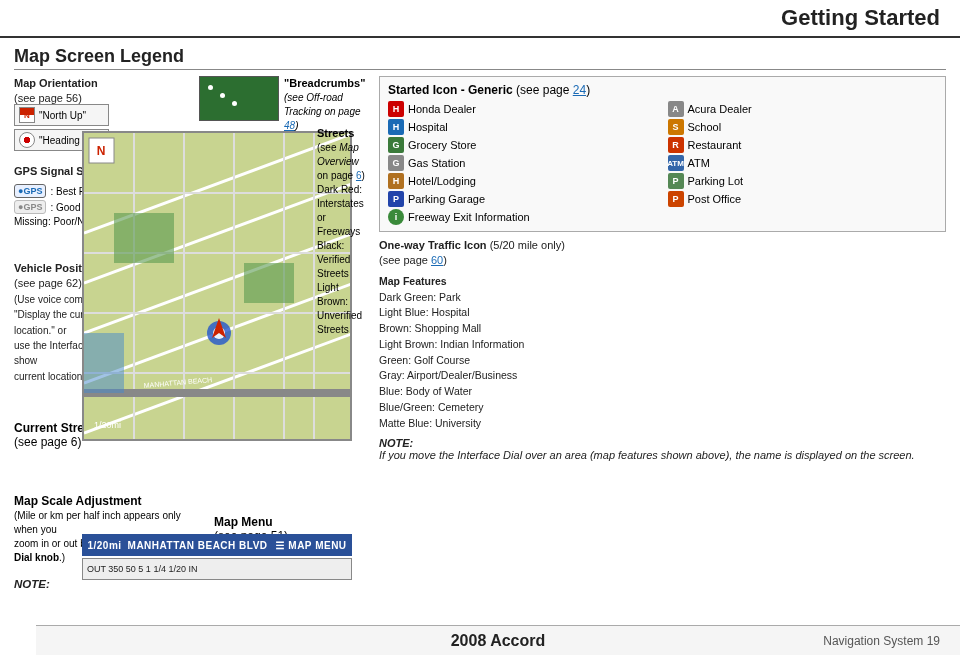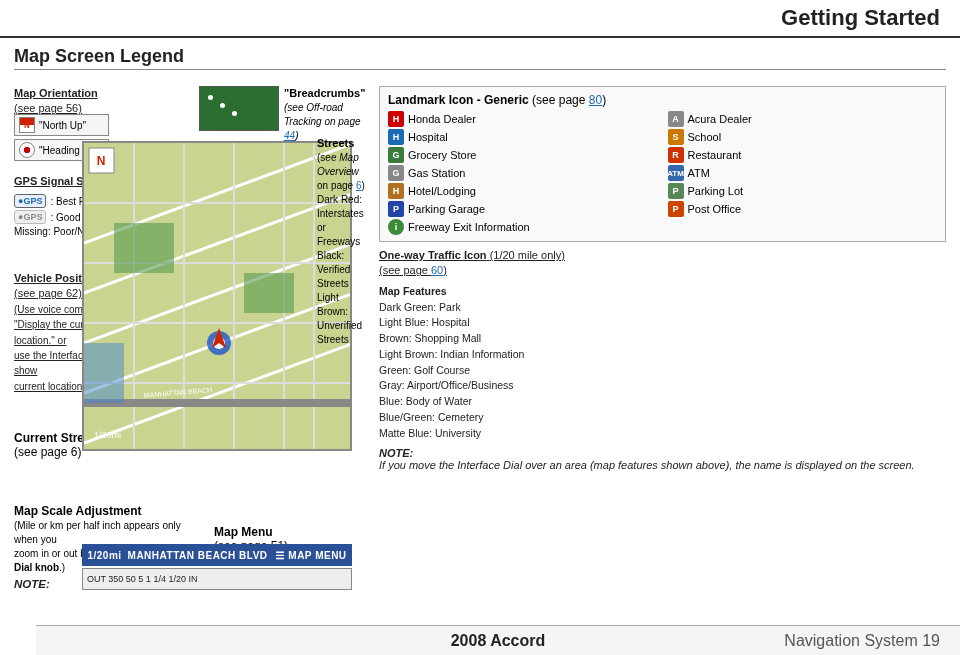--- a/index.html
+++ b/index.html
@@ -45,40 +45,40 @@
     }
     .footer-center {
       font-size: 16px;
       font-weight: bold;
       color: #222;
       position: absolute;
       left: 50%;
       transform: translateX(-50%);
     }
     .footer-right {
-      font-size: 16px;
+      font-size: 12px;
       color: #555;
       margin-left: auto;
     }
 
     
     .main-content {
       position: absolute;
       top: 38px;
       left: 0; right: 0;
       bottom: 30px;
       padding: 8px 14px 4px 14px;
     }
 
     
     .section-title {
       font-size: 18px;
       font-weight: bold;
       color: #222;
-      margin-bottom: 16px;
+      margin-bottom: 6px;
       border-bottom: 1px solid #888;
       padding-bottom: 2px;
     }
 
     
     .two-col {
       display: flex;
       gap: 10px;
     }
 
@@ -233,21 +233,20 @@
       background: #eee;
       border-color: #bbb;
     }
 
     
     .ann-block {
       margin-bottom: 5px;
       font-size: 11px;
       color: #222;
       line-height: 1.4;
-      text-decoration: underline;
     }
     .ann-block strong {
       font-weight: bold;
     }
 
     .bottom-note {
       position: absolute;
       bottom: 35px;
       left: 14px;
       font-size: 11.5px;
@@ -398,39 +397,39 @@
       </div>
 
       <div style="position:absolute; top:0; left:185px; width:80px; height:45px; background:#2c6e30; border:1px solid #555;">
         <div style="position:absolute;width:5px;height:5px;background:#fff;border-radius:50%;left:8px;top:8px;"></div>
         <div style="position:absolute;width:5px;height:5px;background:#fff;border-radius:50%;left:20px;top:16px;"></div>
         <div style="position:absolute;width:5px;height:5px;background:#fff;border-radius:50%;left:32px;top:24px;"></div>
       </div>
 
       <div style="position:absolute; top:0; left:270px; width:80px;">
         <strong style="font-size:11px;">"Breadcrumbs"</strong><br>
-        <em style="font-size:10px;">(see <em>Off-road Tracking</em> on page <span class="page-ref">44</span>)</em>
+        <em style="font-size:10px;">(see <em>Off-road Tracking</em> on page <span class="page-ref">48</span>)</em>
       </div>
 
       <div style="position:absolute; top:50px; left:270px; width:85px;padding-left:33px;">
         <strong style="font-size:11px;">Streets</strong><br>
         <span style="font-size:10px;">(see <em>Map Overview</em> on page <span class="page-ref">6</span>)<br>
         Dark Red: Interstates or Freeways<br>
         Black: Verified Streets<br>
         Light Brown: Unverified Streets</span>
       </div>
 
     </div>
 
     <div class="right-col">
 
       <div class="landmark-box">
         <div class="landmark-box-title">
-          <strong>Landmark Icon - Generic</strong>
-          <span style="font-weight:normal;"> (see page <span class="page-ref">80</span>)</span>
+          <strong>Started Icon - Generic</strong>
+          <span style="font-weight:normal;"> (see page <span class="page-ref">24</span>)</span>
         </div>
         <div class="landmark-grid">
 
           <div class="landmark-item">
             <div class="landmark-icon icon-h">H</div>
             <span>Honda Dealer</span>
           </div>
           <div class="landmark-item">
             <div class="landmark-icon icon-acura">A</div>
             <span>Acura Dealer</span>
@@ -483,32 +482,32 @@
 
           <div class="landmark-item" style="grid-column: 1/-1;">
             <div class="landmark-icon icon-freeway">i</div>
             <span>Freeway Exit Information</span>
           </div>
         </div>
       </div>
 
       <div class="ann-block">
         <strong>One-way Traffic Icon</strong>
-        <span>(1/20 mile only)</span><br>
+        <span>(5/20 mile only)</span><br>
         <span>(see page <span class="page-ref">60</span>)</span>
       </div>
 
       <div class="map-features">
         <strong>Map Features</strong><br>
         <span>Dark Green: Park</span><br>
         <span>Light Blue: Hospital</span><br>
         <span>Brown: Shopping Mall</span><br>
         <span>Light Brown: Indian Information</span><br>
         <span>Green: Golf Course</span><br>
-        <span>Gray: Airport/Office/Business</span><br>
+        <span>Gray: Airport/Dealer/Business</span><br>
         <span>Blue: Body of Water</span><br>
         <span>Blue/Green: Cemetery</span><br>
         <span>Matte Blue: University</span>
       </div>
 
       <div class="note-box">
         <div class="note-title">NOTE:</div>
         <em>If you move the Interface Dial over an area (map features shown above), the name is displayed on the screen.</em>
       </div>
 

